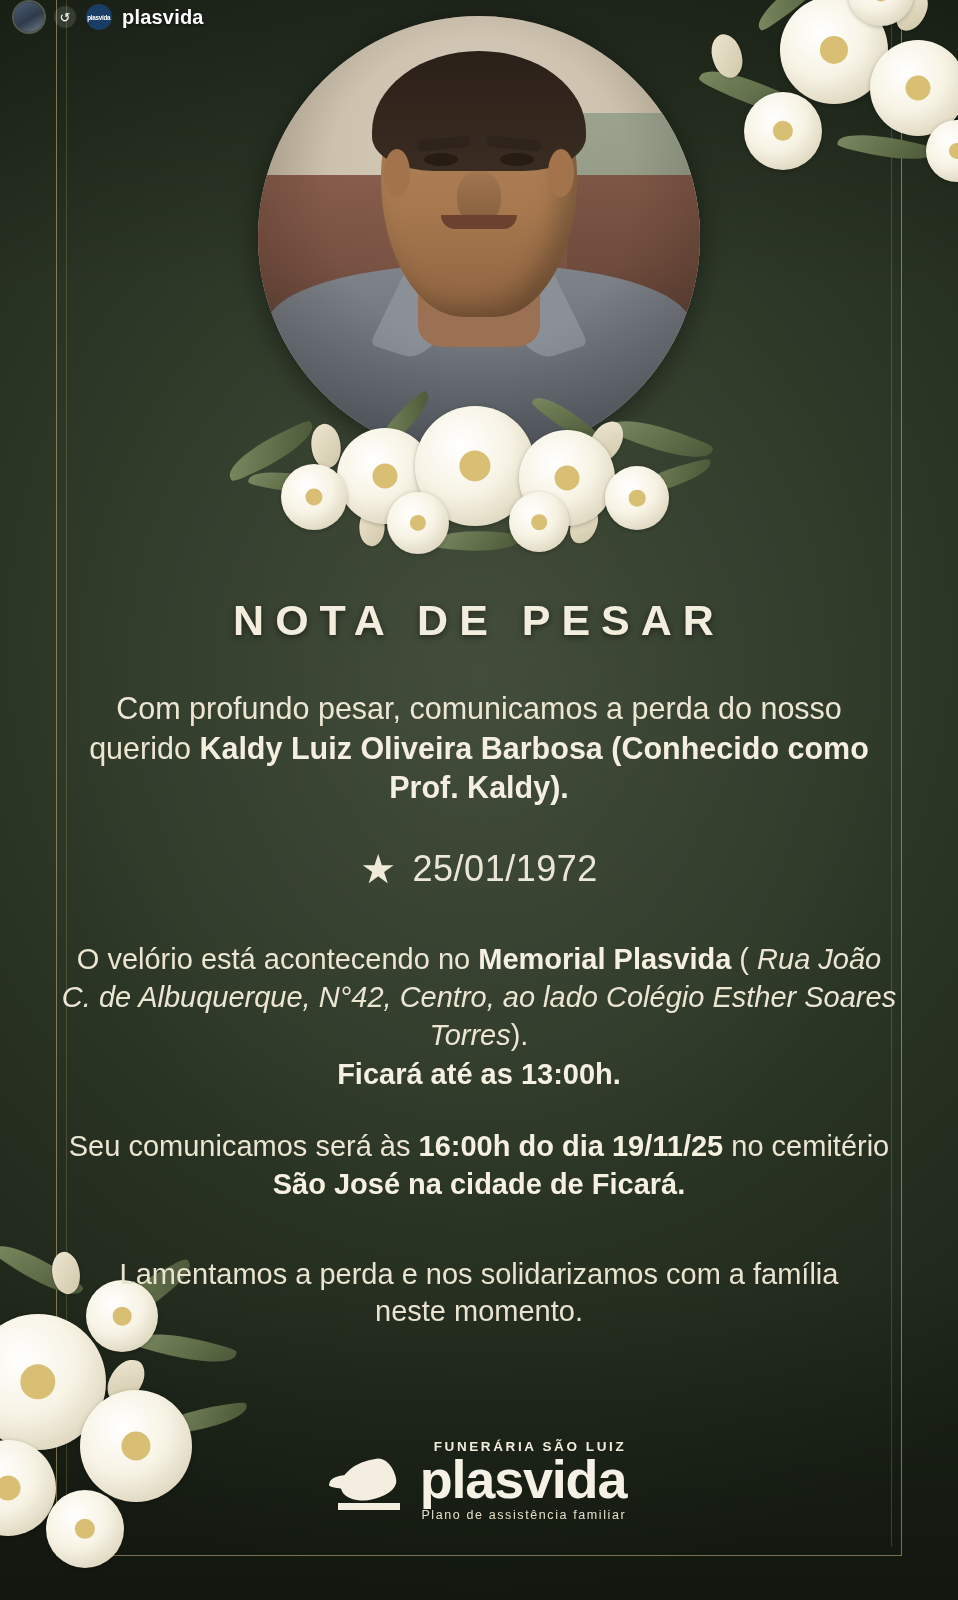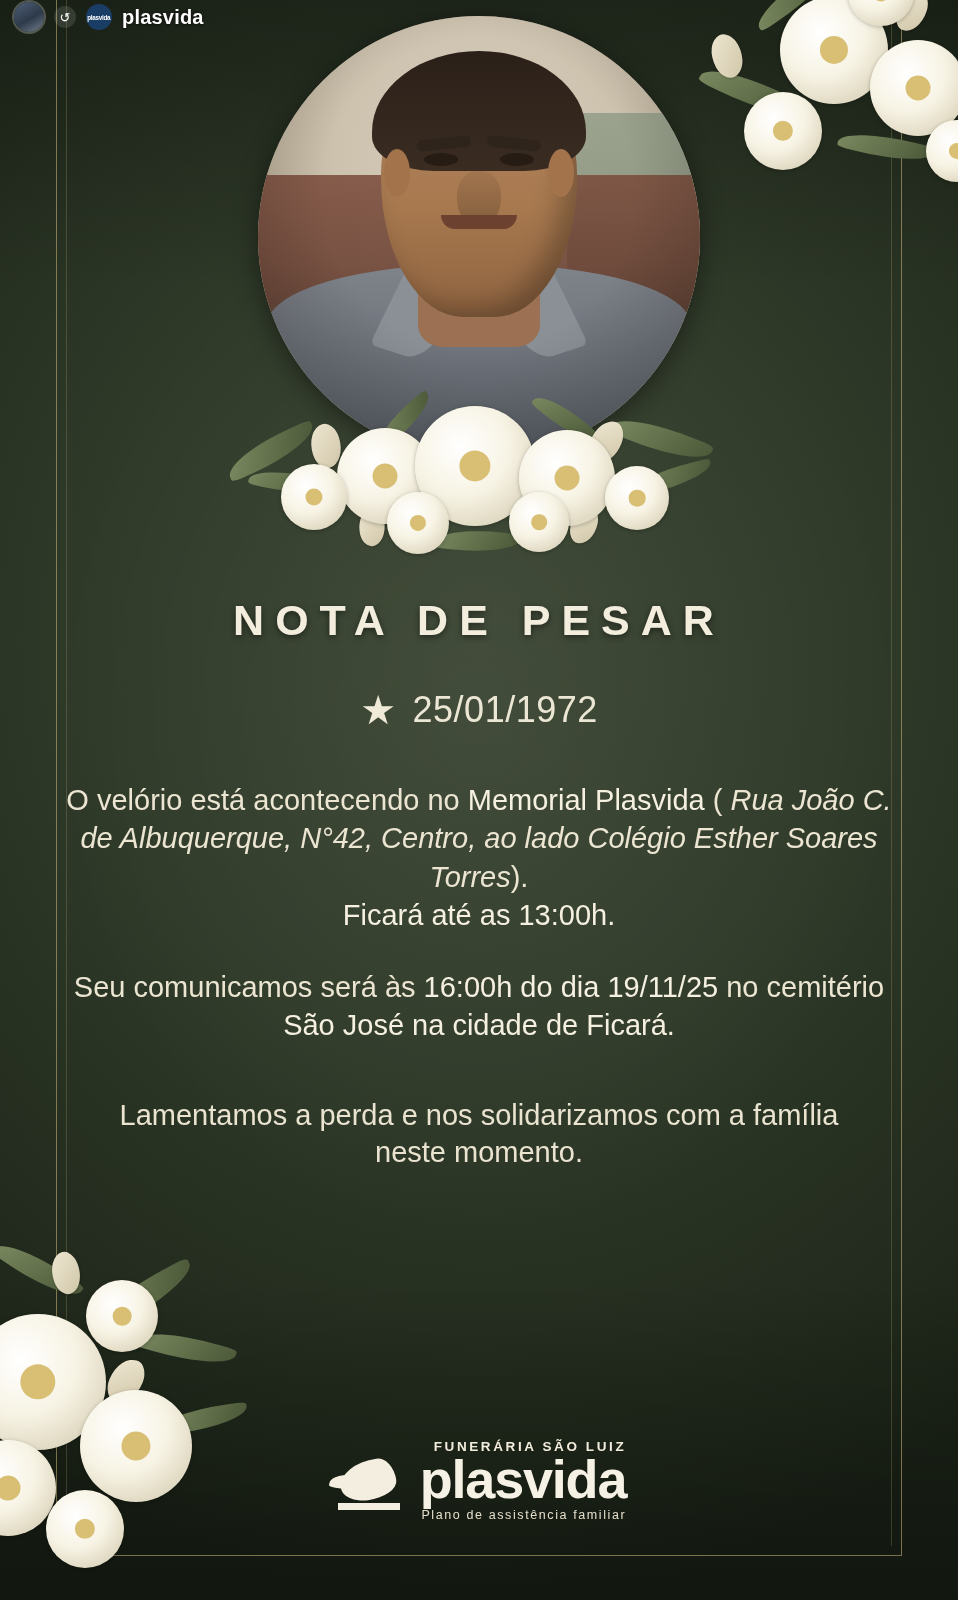--- a/index.html
+++ b/index.html
@@ -346,21 +346,21 @@
   }
   .sym-cross::before { left: 9px; top: 0; width: 8px; height: 40px; }
   .sym-cross::after  { left: 0; top: 10px; width: 26px; height: 8px; }
 
   .para {
     font-size: 29px;
     line-height: 1.32;
     color: #ebe5d2;
     margin: 0 0 34px;
   }
-  .para b { font-weight: normal; color: #f5f0e0; margin-top: 37px; }
+  .para b { font-weight: bold; color: #f5f0e0; margin-top: 37px; }
   .para i { font-style: italic; }
 
   .closing {
     font-size: 29px;
     line-height: 1.30;
     color: #e9e3d0;
     margin: 52px 30px 1px;
   }
 
   
@@ -511,20 +511,23 @@
     <div class="flower" style="left:120px; top:150px; width:112px; height:112px;"></div>
     <div class="flower" style="left:0px;   top:200px; width:96px;  height:96px;"></div>
     <div class="flower" style="left:126px; top:40px;  width:72px;  height:72px;"></div>
     <div class="flower" style="left:86px;  top:250px; width:78px;  height:78px;"></div>
   </div>
 
   <div class="content">
 
     <div class="title">NOTA DE PESAR</div>
 
+    <p class="lead">
+      <span>Com profundo pesar, comunicamos a perda do nosso querido </span><b>Kaldy Luiz Oliveira Barbosa (Conhecido como Prof. Kaldy).</b>
+    </p>
 
     <div class="dates">
       <div class="date-item">
         <span class="sym-star">★</span>
         <span>25/01/1972</span>
       </div>
     </div>
 
     <p class="para">
       <span>O velório está acontecendo no </span><b>Memorial Plasvida</b><span> ( </span><i>Rua João C. de Albuquerque, N°42, Centro, ao lado Colégio Esther Soares Torres</i><span>).</span>

